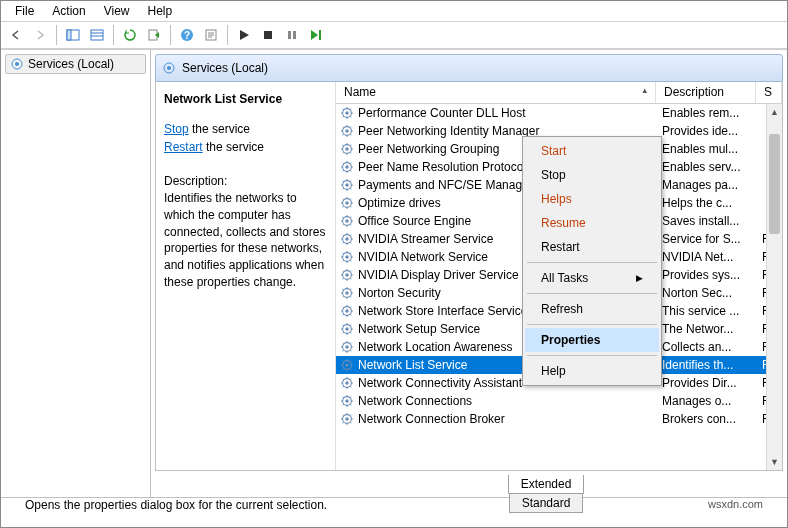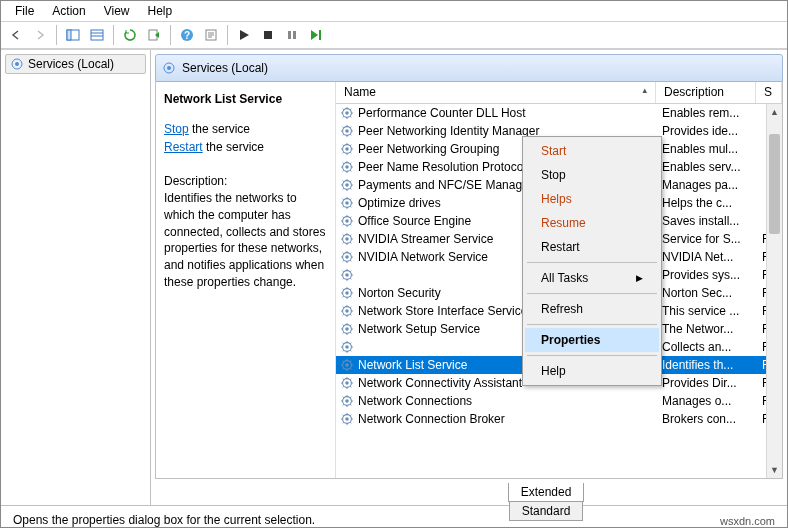--- a/index.html
+++ b/index.html
@@ -44,21 +44,21 @@
 .gear-icon { width:14px; height:14px; flex-shrink:0; }
 .ctx-menu { position:absolute; left:186px; top:54px; width:140px; background:#f0f0f0; border:1px solid #a0a0a0; box-shadow:2px 2px 4px rgba(0,0,0,0.25); padding:2px; font-size:12px; z-index:10;}
 .ctx-item { padding:5px 16px; display:flex; align-items:center; justify-content:space-between;}
 .ctx-item.disabled { color:#c2410c; }
 .ctx-item.highlighted { background:#cde6ff; }
 .ctx-sep { height:1px; background:#c0c0c0; margin:3px 2px;}
 .ctx-arrow { font-size:9px;}
 .tabs { height:22px; display:flex; align-items:center; padding:0 6px 0 160px; gap:0; border-top:1px solid #fff;flex-direction:column;}
 .tab { padding:2px 12px; border:1px solid #a0a0a0; border-top:none; background:#f0f0f0; font-size:12px; position:relative; top:-1px;}
 .tab.active-t { background:#fff; }
-.statusbar { height:22px; border-top:1px solid #c0c0c0; display:flex; align-items:flex-end; padding:0 12px; font-size:12px; justify-content:space-between;}
+.statusbar { height:30px; border-top:1px solid #c0c0c0; display:flex; align-items:flex-start; padding:0 24px; font-size:12px; justify-content:space-between;}
 .footer-right { color:#555; font-size:11px;}
 svg { display:block;}
 .scrollbar { position:absolute; right:0; top:0; bottom:0; width:16px; background:#f0f0f0; border-left:1px solid #d8d8d8;}
 .scrollbar .thumb{ position:absolute; left:2px; right:2px; top:30px; height:100px; background:#c0c0c0; border-radius:2px;}
 .scrollbar .arr { position:absolute; left:0; right:0; height:16px; display:flex; align-items:center; justify-content:center; font-size:9px; color:#555;}
 .scrollbar .arr.up{top:0;} .scrollbar .arr.dn{bottom:0;}
 </style>
 </head>
 <body>
 
@@ -324,20 +324,21 @@
               </div>
               <div class="row">
                 <div class="cell-name">
                   <span>
                     <svg class="gear-icon" viewBox="0 0 16 16">
                       <circle cx="8" cy="8" r="5" fill="none" stroke="#6a8db5" stroke-width="1.2"></circle>
                       <circle cx="8" cy="8" r="2" fill="#6a8db5"></circle>
                       <path d="M8 1v2M8 13v2M1 8h2M13 8h2M3 3l1.5 1.5M11.5 11.5L13 13M13 3l-1.5 1.5M4.5 11.5L3 13" stroke="#6a8db5"></path>
                     </svg>
                   </span>
+                  <span>NVIDIA Display Driver Service</span>
                 </div>
                 <div class="cell-desc">Provides sys...</div>
                 <div class="cell-s">F</div>
               </div>
               <div class="row">
                 <div class="cell-name">
                   <span>
                     <svg class="gear-icon" viewBox="0 0 16 16">
                       <circle cx="8" cy="8" r="5" fill="none" stroke="#6a8db5" stroke-width="1.2"></circle>
                       <circle cx="8" cy="8" r="2" fill="#6a8db5"></circle>
@@ -379,20 +380,21 @@
               </div>
               <div class="row">
                 <div class="cell-name">
                   <span>
                     <svg class="gear-icon" viewBox="0 0 16 16">
                       <circle cx="8" cy="8" r="5" fill="none" stroke="#6a8db5" stroke-width="1.2"></circle>
                       <circle cx="8" cy="8" r="2" fill="#6a8db5"></circle>
                       <path d="M8 1v2M8 13v2M1 8h2M13 8h2M3 3l1.5 1.5M11.5 11.5L13 13M13 3l-1.5 1.5M4.5 11.5L3 13" stroke="#6a8db5"></path>
                     </svg>
                   </span>
+                  <span>Network Location Awareness</span>
                 </div>
                 <div class="cell-desc">Collects an...</div>
                 <div class="cell-s">F</div>
               </div>
               <div class="row selected">
                 <div class="cell-name">
                   <span>
                     <svg class="gear-icon" viewBox="0 0 16 16">
                       <circle cx="8" cy="8" r="5" fill="none" stroke="#6a8db5" stroke-width="1.2"></circle>
                       <circle cx="8" cy="8" r="2" fill="#6a8db5"></circle>

